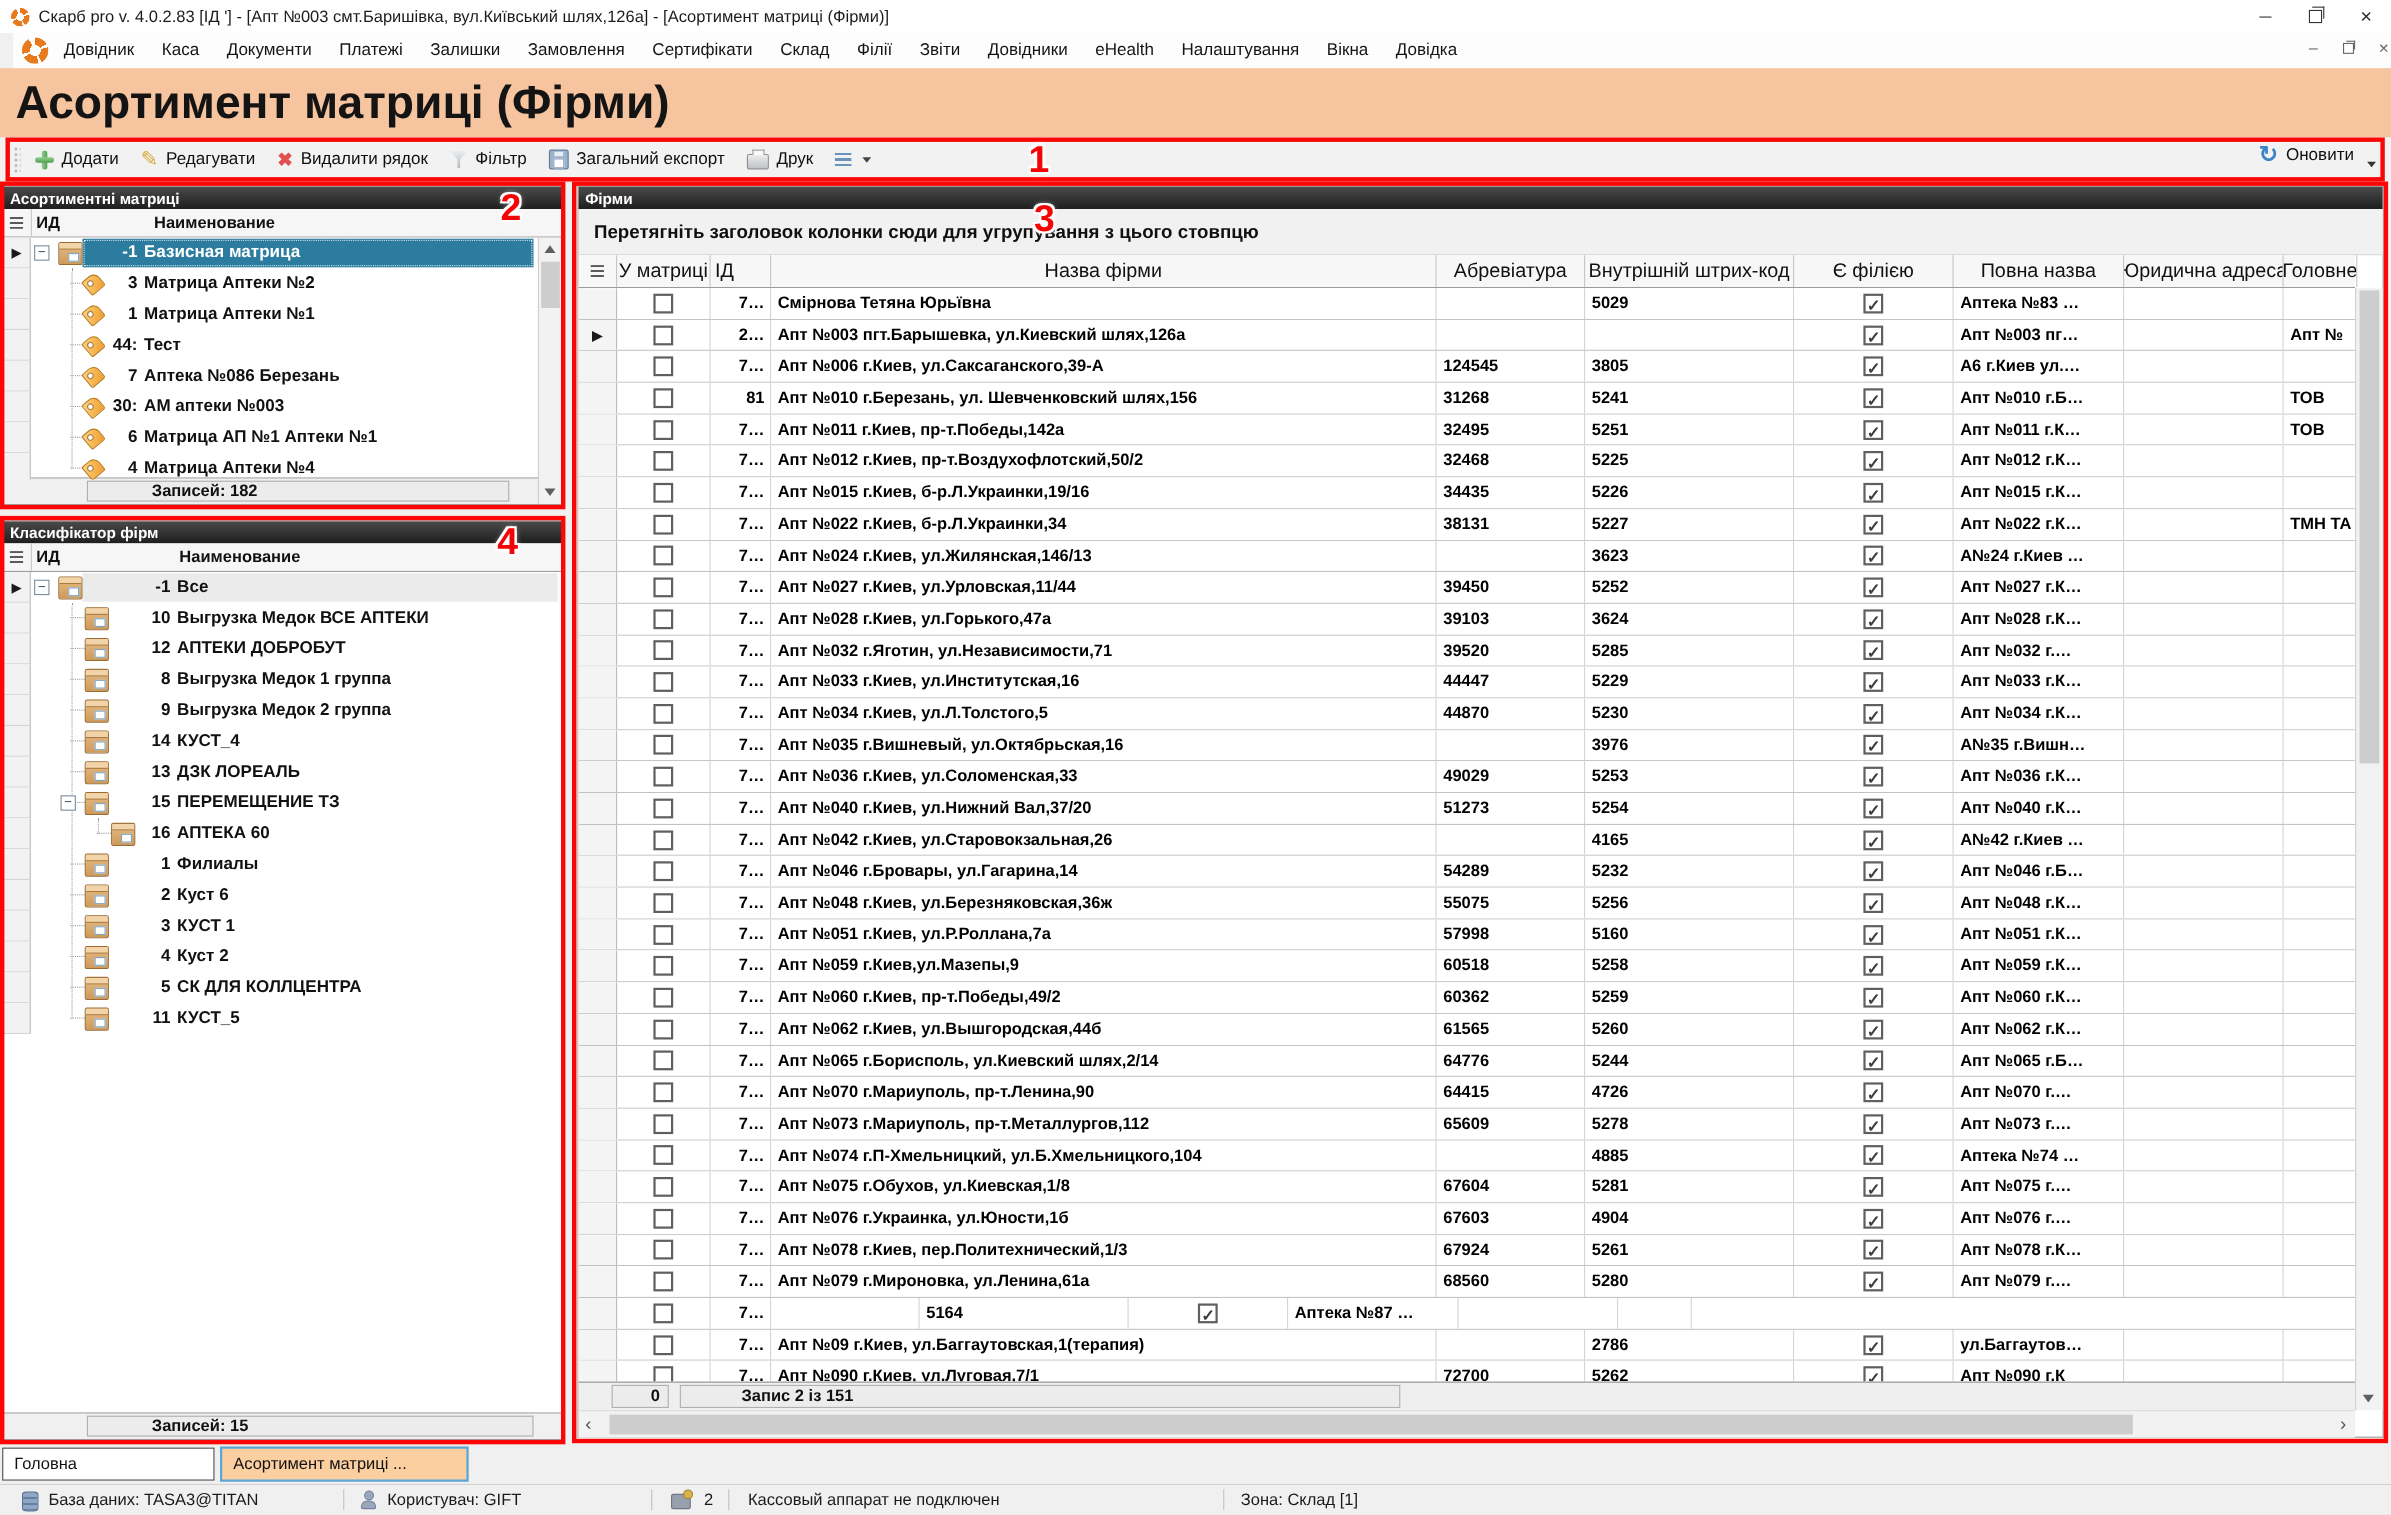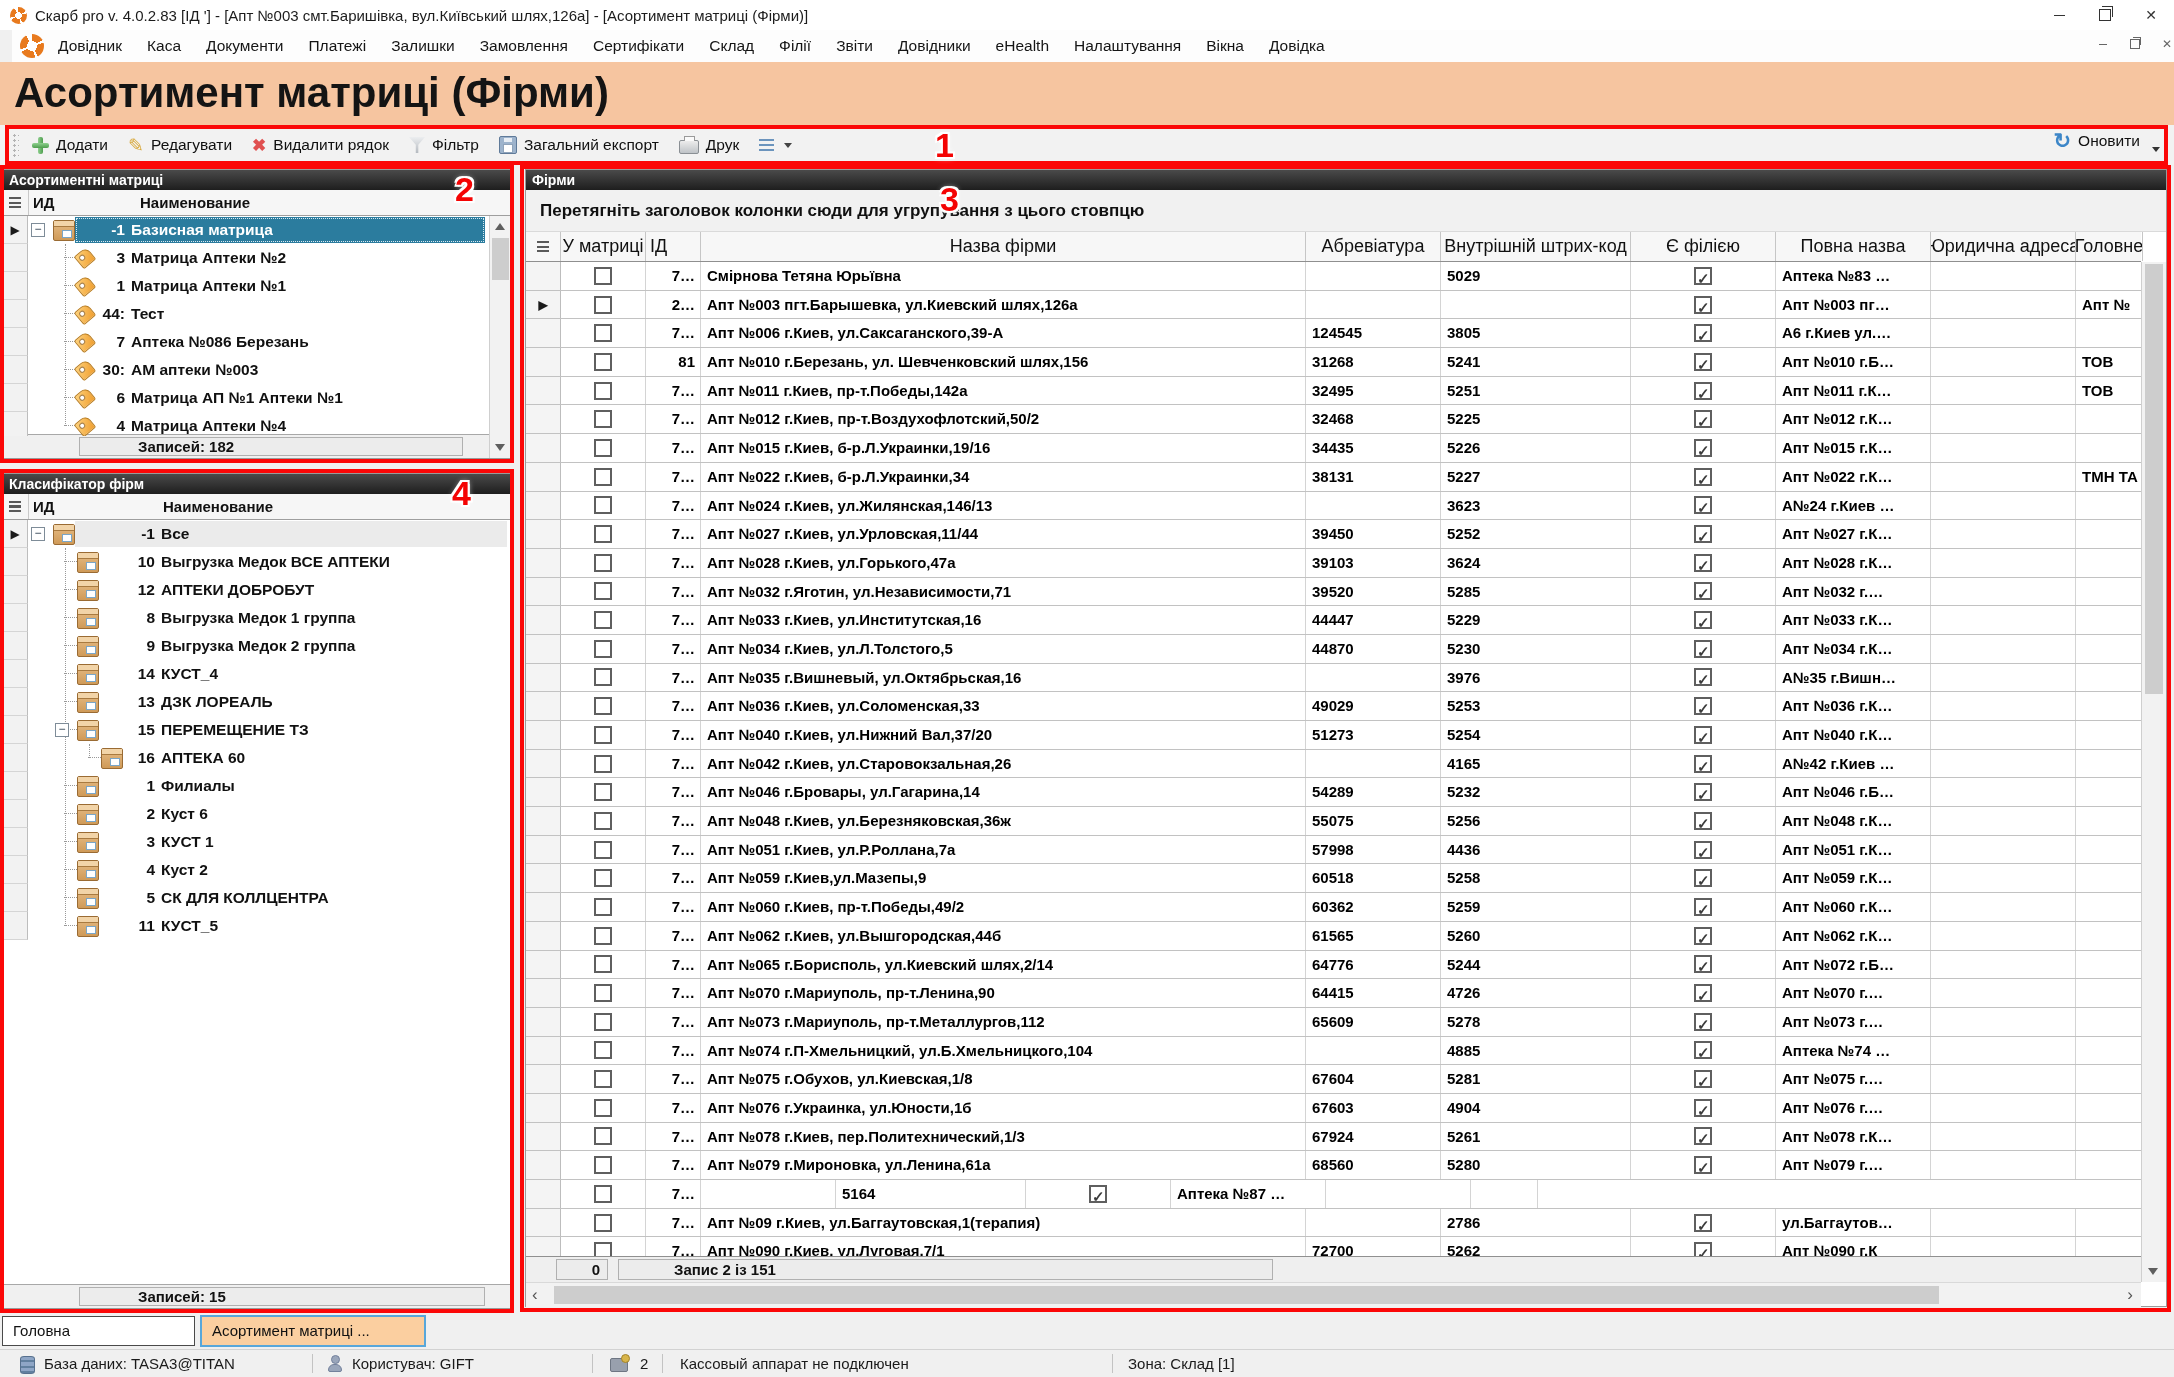--- a/index.html
+++ b/index.html
@@ -794,21 +794,21 @@
           <div class="gc " style="width: 67px;"></div>
         </div>
         <div class="grow">
           <div class="gc c-rail" style="width: 35px;"></div>
           <div class="gc c-center" style="width: 85px;">
             <div class="cb"></div>
           </div>
           <div class="gc c-id" style="width: 55px;">7…</div>
           <div class="gc " style="width: 605px;">Апт №051 г.Киев, ул.Р.Роллана,7а</div>
           <div class="gc " style="width: 135px;">57998</div>
-          <div class="gc " style="width: 190px;">4436</div>
+          <div class="gc " style="width: 190px;">5160</div>
           <div class="gc c-center" style="width: 145px;">
             <div class="cb on"></div>
           </div>
           <div class="gc " style="width: 155px;">Апт №051 г.К…</div>
           <div class="gc " style="width: 145px;"></div>
           <div class="gc " style="width: 67px;"></div>
         </div>
         <div class="grow">
           <div class="gc c-rail" style="width: 35px;"></div>
           <div class="gc c-center" style="width: 85px;">
@@ -862,21 +862,21 @@
           <div class="gc c-center" style="width: 85px;">
             <div class="cb"></div>
           </div>
           <div class="gc c-id" style="width: 55px;">7…</div>
           <div class="gc " style="width: 605px;">Апт №065 г.Борисполь, ул.Киевский шлях,2/14</div>
           <div class="gc " style="width: 135px;">64776</div>
           <div class="gc " style="width: 190px;">5244</div>
           <div class="gc c-center" style="width: 145px;">
             <div class="cb on"></div>
           </div>
-          <div class="gc " style="width: 155px;">Апт №072 г.Б…</div>
+          <div class="gc " style="width: 155px;">Апт №065 г.Б…</div>
           <div class="gc " style="width: 145px;"></div>
           <div class="gc " style="width: 67px;"></div>
         </div>
         <div class="grow">
           <div class="gc c-rail" style="width: 35px;"></div>
           <div class="gc c-center" style="width: 85px;">
             <div class="cb"></div>
           </div>
           <div class="gc c-id" style="width: 55px;">7…</div>
           <div class="gc " style="width: 605px;">Апт №070 г.Мариуполь, пр-т.Ленина,90</div>

